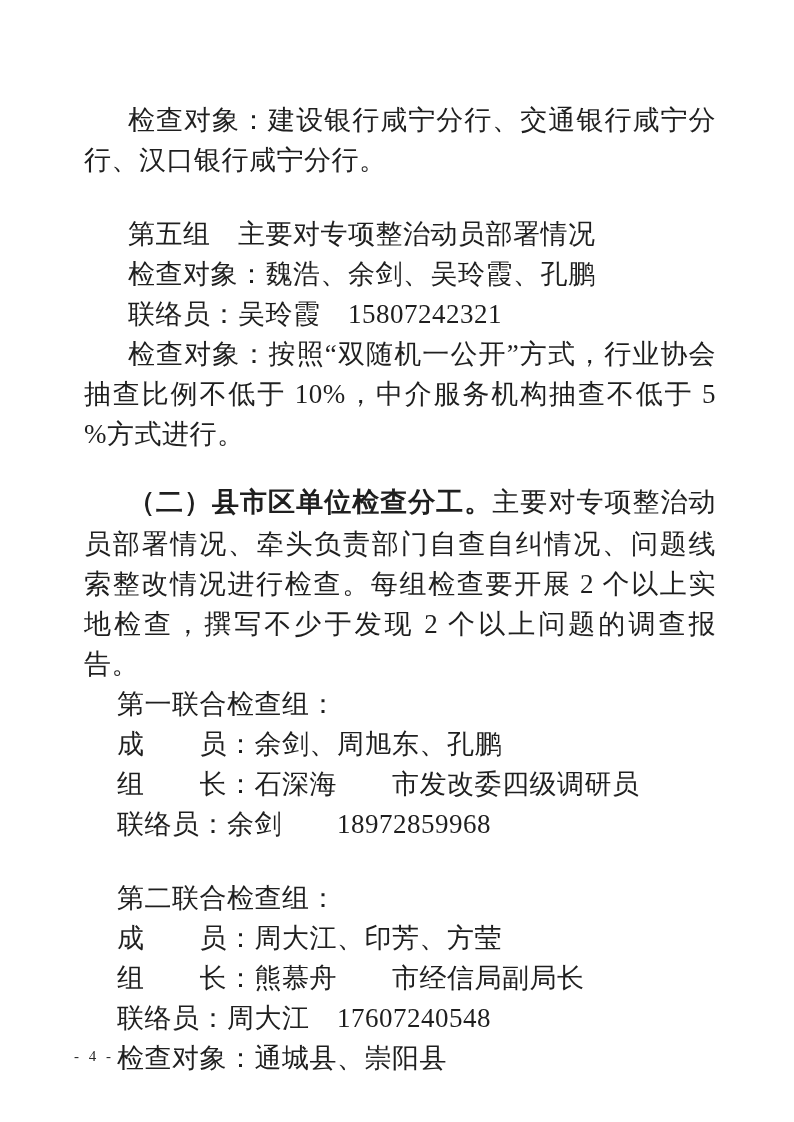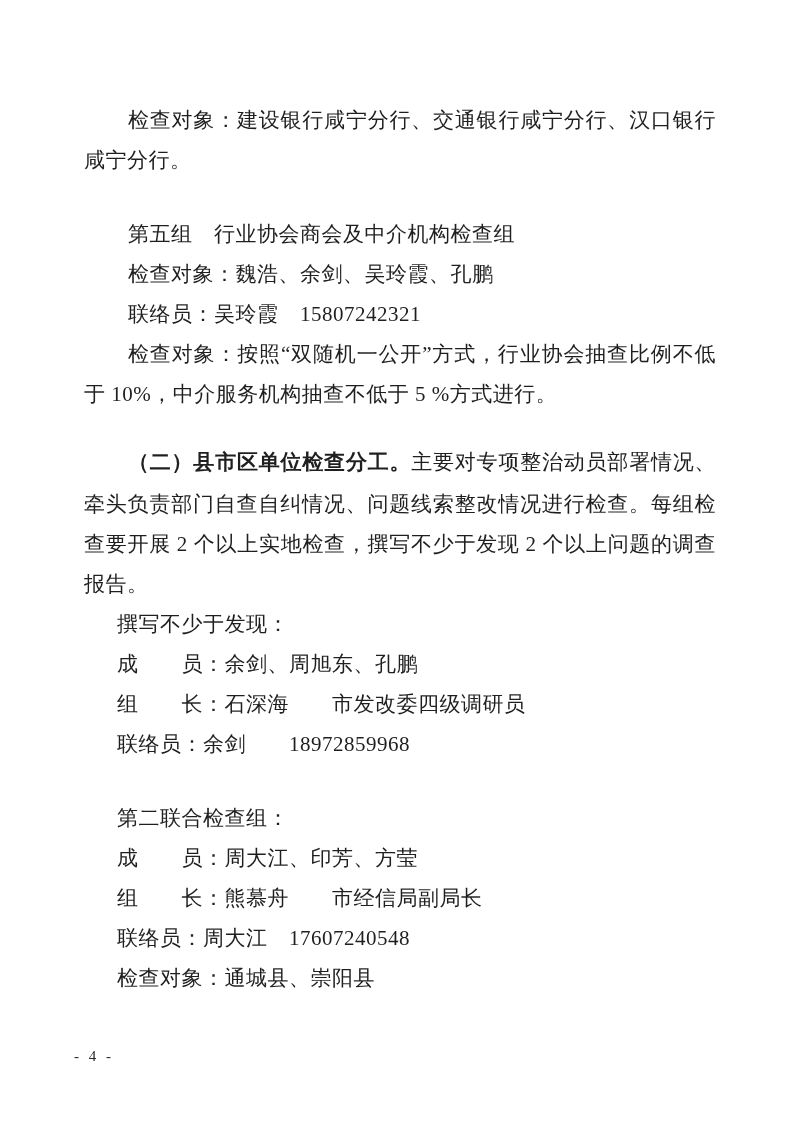--- a/index.html
+++ b/index.html
@@ -14,21 +14,21 @@
     background: #ffffff;
     overflow: hidden;
     font-family: "Liberation Serif", "DejaVu Serif", serif;
     color: #1f1f1f;
   }
   .content {
     position: absolute;
     left: 84px;
     top: 100px;
     width: 632px;
-    font-size: 21px;
+    font-size: 27px;
     line-height: 40px;
     letter-spacing: 0.5px;
   }
   .para {
     margin: 0;
     text-align: justify;
     word-break: break-all;
   }
   .line {
     margin: 0;
@@ -52,30 +52,30 @@
 </style>
 </head>
 <body>
 
 <div class="page">
   <div class="content">
 
     <p class="para indent2">检查对象：建设银行咸宁分行、交通银行咸宁分行、汉口银行咸宁分行。</p>
 
     <div class="block">
-      <p class="line indent2 gap-lg">第五组　行业协会商会及中介机构检查组</p>
+      <p class="line indent2 gap-lg">第五组　主要对专项整治动员部署情况</p>
       <p class="line indent2">检查对象：魏浩、余剑、吴玲霞、孔鹏</p>
       <p class="line indent2">联络员：吴玲霞　15807242321</p>
       <p class="para indent2">检查对象：按照“双随机一公开”方式，行业协会抽查比例不低于 10%，中介服务机构抽查不低于 5 %方式进行。</p>
     </div>
 
     <p class="para indent2 gap-md"><span class="bold">（二）县市区单位检查分工。</span><span>主要对专项整治动员部署情况、牵头负责部门自查自纠情况、问题线索整改情况进行检查。每组检查要开展 2 个以上实地检查，撰写不少于发现 2 个以上问题的调查报告。</span></p>
 
     <div class="block">
-      <p class="line indent15">撰写不少于发现：</p>
+      <p class="line indent15">第一联合检查组：</p>
       <p class="line indent15">成　　员：余剑、周旭东、孔鹏</p>
       <p class="line indent15">组　　长：石深海　　市发改委四级调研员</p>
       <p class="line indent15">联络员：余剑　　18972859968</p>
     </div>
 
     <div class="block">
       <p class="line indent15 gap-lg">第二联合检查组：</p>
       <p class="line indent15">成　　员：周大江、印芳、方莹</p>
       <p class="line indent15">组　　长：熊慕舟　　市经信局副局长</p>
       <p class="line indent15">联络员：周大江　17607240548</p>

